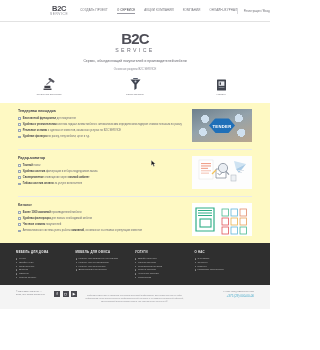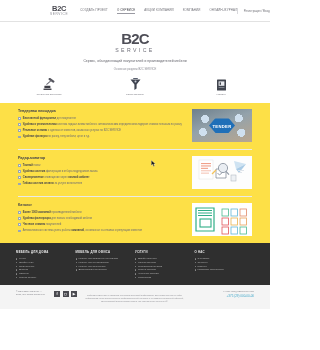--- a/index.html
+++ b/index.html
@@ -3,21 +3,21 @@
 <meta charset="utf-8">
 <style>
   * { box-sizing: border-box; margin: 0; padding: 0; }
   html, body {
     width: 270px; height: 350px;
     background: #ffffff;
     font-family: "Liberation Sans", sans-serif;
     color: #3a3a3a;
     overflow: hidden;
   }
-  .page { width: 270px; height: 273px; position: relative; background: #fde047; }
+  .page { width: 270px; height: 273px; position: relative; background: #fef9c3; }
 
   
   .header {
     height: 22px;
     border-bottom: 1px solid #e2e2e2;
     display: flex; align-items: center;
     padding: 0 8px 0 0;
     background: #fff;
   }
   .logo {

